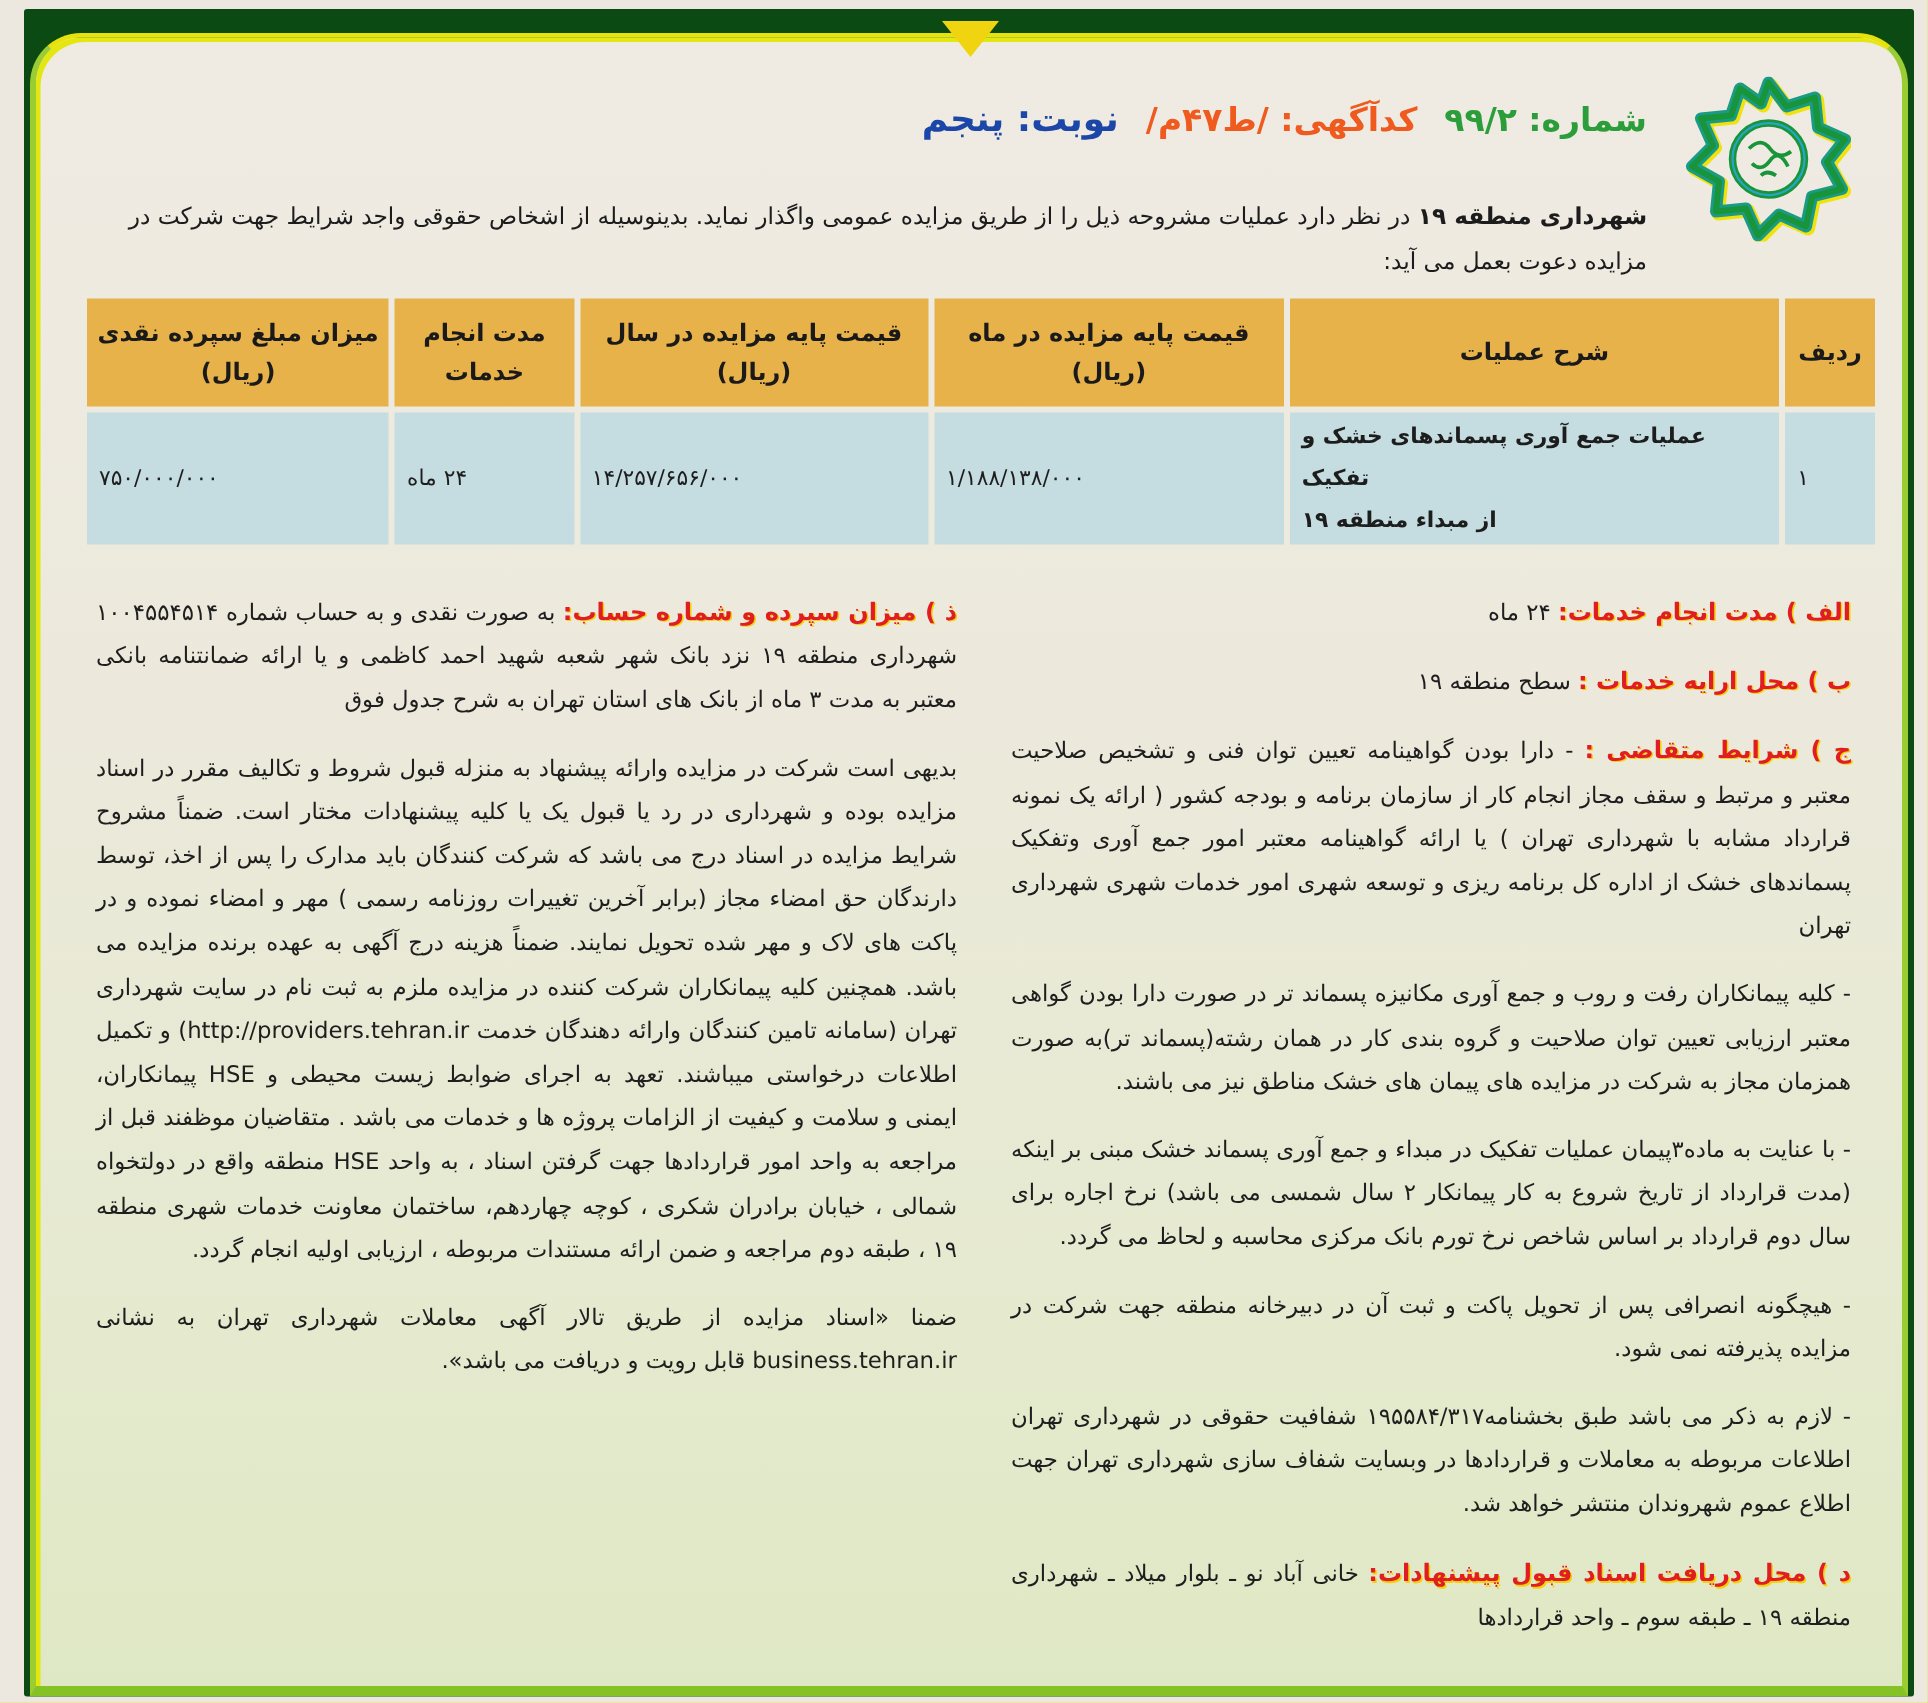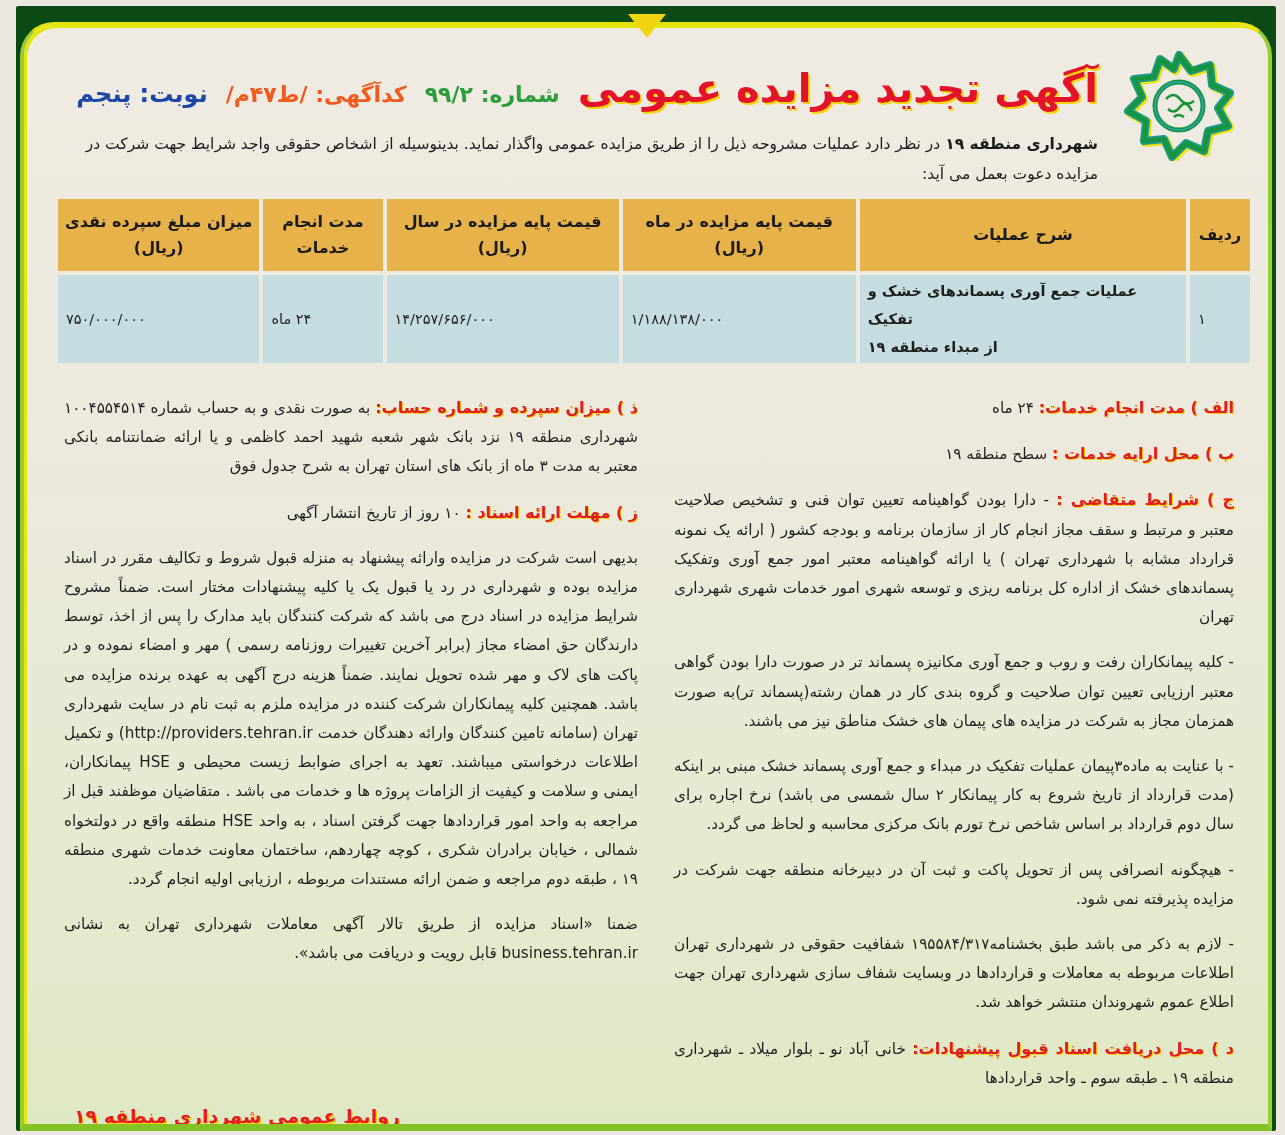--- a/index.html
+++ b/index.html
@@ -102,21 +102,20 @@
       <polygon points="55,4 67,20 86,14 88,34 106,42 94,57 104,75 84,80 80,100 62,92 48,106 40,88 20,90 22,70 4,60 18,46 10,28 30,26 36,8 50,18" stroke="#f0e20c" stroke-width="9" transform="translate(1.5,1.5)"></polygon>
       <polygon points="55,4 67,20 86,14 88,34 106,42 94,57 104,75 84,80 80,100 62,92 48,106 40,88 20,90 22,70 4,60 18,46 10,28 30,26 36,8 50,18" stroke="#1b9a86" stroke-width="8"></polygon>
       <polygon points="55,4 67,20 86,14 88,34 106,42 94,57 104,75 84,80 80,100 62,92 48,106 40,88 20,90 22,70 4,60 18,46 10,28 30,26 36,8 50,18" stroke="#18953a" stroke-width="4"></polygon>
       <circle cx="55" cy="55" r="24" stroke="#18953a" stroke-width="5"></circle>
       <circle cx="55" cy="55" r="24" stroke="#2aa4c6" stroke-width="1.5"></circle>
       <path d="M42 48 q8 -8 14 0 t14 2 M44 58 q6 6 12 -2 t12 4 M50 66 q4 -4 10 0" stroke="#18953a" stroke-width="2.5"></path>
     </g>
   </svg>
 
   <div class="title-row">
-    <span class="title-main">آگهی تجدید مزایده عمومی</span>
     <span class="meta-number">شماره: ۹۹/۲</span>
     <span class="meta-code">کدآگهی: /ط۴۷م/</span>
     <span class="meta-turn">نوبت: پنجم</span>
   </div>
 
   <div class="intro">
     <b>شهرداری منطقه ۱۹</b><span> در نظر دارد عملیات مشروحه ذیل را از طریق مزایده عمومی واگذار نماید. بدینوسیله از اشخاص حقوقی واجد شرایط جهت شرکت در مزایده دعوت بعمل می آید:</span>
   </div>
 
   <table class="grid">
@@ -148,19 +147,17 @@
     <p><span class="lbl">ج ) شرایط متقاضی :</span><span> - دارا بودن گواهینامه تعیین توان فنی و تشخیص صلاحیت معتبر و مرتبط و سقف مجاز انجام کار از سازمان برنامه و بودجه کشور ( ارائه یک نمونه قرارداد مشابه با شهرداری تهران ) یا ارائه گواهینامه معتبر امور جمع آوری وتفکیک پسماندهای خشک از اداره کل برنامه ریزی و توسعه شهری امور خدمات شهری شهرداری تهران</span></p>
     <p>- کلیه پیمانکاران رفت و روب و جمع آوری مکانیزه پسماند تر در صورت دارا بودن گواهی معتبر ارزیابی تعیین توان صلاحیت و گروه بندی کار در همان رشته(پسماند تر)به صورت همزمان مجاز به شرکت در مزایده های پیمان های خشک مناطق نیز می باشند.</p>
     <p>- با عنایت به ماده۳پیمان عملیات تفکیک در مبداء و جمع آوری پسماند خشک مبنی بر اینکه (مدت قرارداد از تاریخ شروع به کار پیمانکار ۲ سال شمسی می باشد) نرخ اجاره برای سال دوم قرارداد بر اساس شاخص نرخ تورم بانک مرکزی محاسبه و لحاظ می گردد.</p>
     <p>- هیچگونه انصرافی پس از تحویل پاکت و ثبت آن در دبیرخانه منطقه جهت شرکت در مزایده پذیرفته نمی شود.</p>
     <p>- لازم به ذکر می باشد طبق بخشنامه۱۹۵۵۸۴/۳۱۷ شفافیت حقوقی در شهرداری تهران اطلاعات مربوطه به معاملات و قراردادها در وبسایت شفاف سازی شهرداری تهران جهت اطلاع عموم شهروندان منتشر خواهد شد.</p>
     <p><span class="lbl">د ) محل دریافت اسناد قبول پیشنهادات:</span><span> خانی آباد نو ـ بلوار میلاد ـ شهرداری منطقه ۱۹ ـ طبقه سوم ـ واحد قراردادها</span></p>
   </div>
 
   <div class="col left">
     <p><span class="lbl">ذ ) میزان سپرده و شماره حساب:</span><span> به صورت نقدی و به حساب شماره ۱۰۰۴۵۵۴۵۱۴ شهرداری منطقه ۱۹ نزد بانک شهر شعبه شهید احمد کاظمی و یا ارائه ضمانتنامه بانکی معتبر به مدت ۳ ماه از بانک های استان تهران به شرح جدول فوق</span></p>
-    <p><span class="lbl">ز ) مهلت ارائه اسناد :</span><span> ۱۰ روز از تاریخ انتشار آگهی</span></p>
     <p><span>بدیهی است شرکت در مزایده وارائه پیشنهاد به منزله قبول شروط و تکالیف مقرر در اسناد مزایده بوده و شهرداری در رد یا قبول یک یا کلیه پیشنهادات مختار است. ضمناً مشروح شرایط مزایده در اسناد درج می باشد که شرکت کنندگان باید مدارک را پس از اخذ، توسط دارندگان حق امضاء مجاز (برابر آخرین تغییرات روزنامه رسمی ) مهر و امضاء نموده و در پاکت های لاک و مهر شده تحویل نمایند. ضمناً هزینه درج آگهی به عهده برنده مزایده می باشد. همچنین کلیه پیمانکاران شرکت کننده در مزایده ملزم به ثبت نام در سایت شهرداری تهران (سامانه تامین کنندگان وارائه دهندگان خدمت </span><span class="ltr">http://providers.tehran.ir</span><span>) و تکمیل اطلاعات درخواستی میباشند. تعهد به اجرای ضوابط زیست محیطی و </span><span class="ltr">HSE</span><span> پیمانکاران، ایمنی و سلامت و کیفیت از الزامات پروژه ها و خدمات می باشد . متقاضیان موظفند قبل از مراجعه به واحد امور قراردادها جهت گرفتن اسناد ، به واحد </span><span class="ltr">HSE</span><span> منطقه واقع در دولتخواه شمالی ، خیابان برادران شکری ، کوچه چهاردهم، ساختمان معاونت خدمات شهری منطقه ۱۹ ، طبقه دوم مراجعه و ضمن ارائه مستندات مربوطه ، ارزیابی اولیه انجام گردد.</span></p>
     <p><span>ضمنا «اسناد مزایده از طریق تالار آگهی معاملات شهرداری تهران به نشانی </span><span class="ltr">business.tehran.ir</span><span> قابل رویت و دریافت می باشد».</span></p>
   </div>
 
-  <div class="footer-sign">روابط عمومی شهرداری منطقه ۱۹</div>
 </div>
 
 </body></html>

